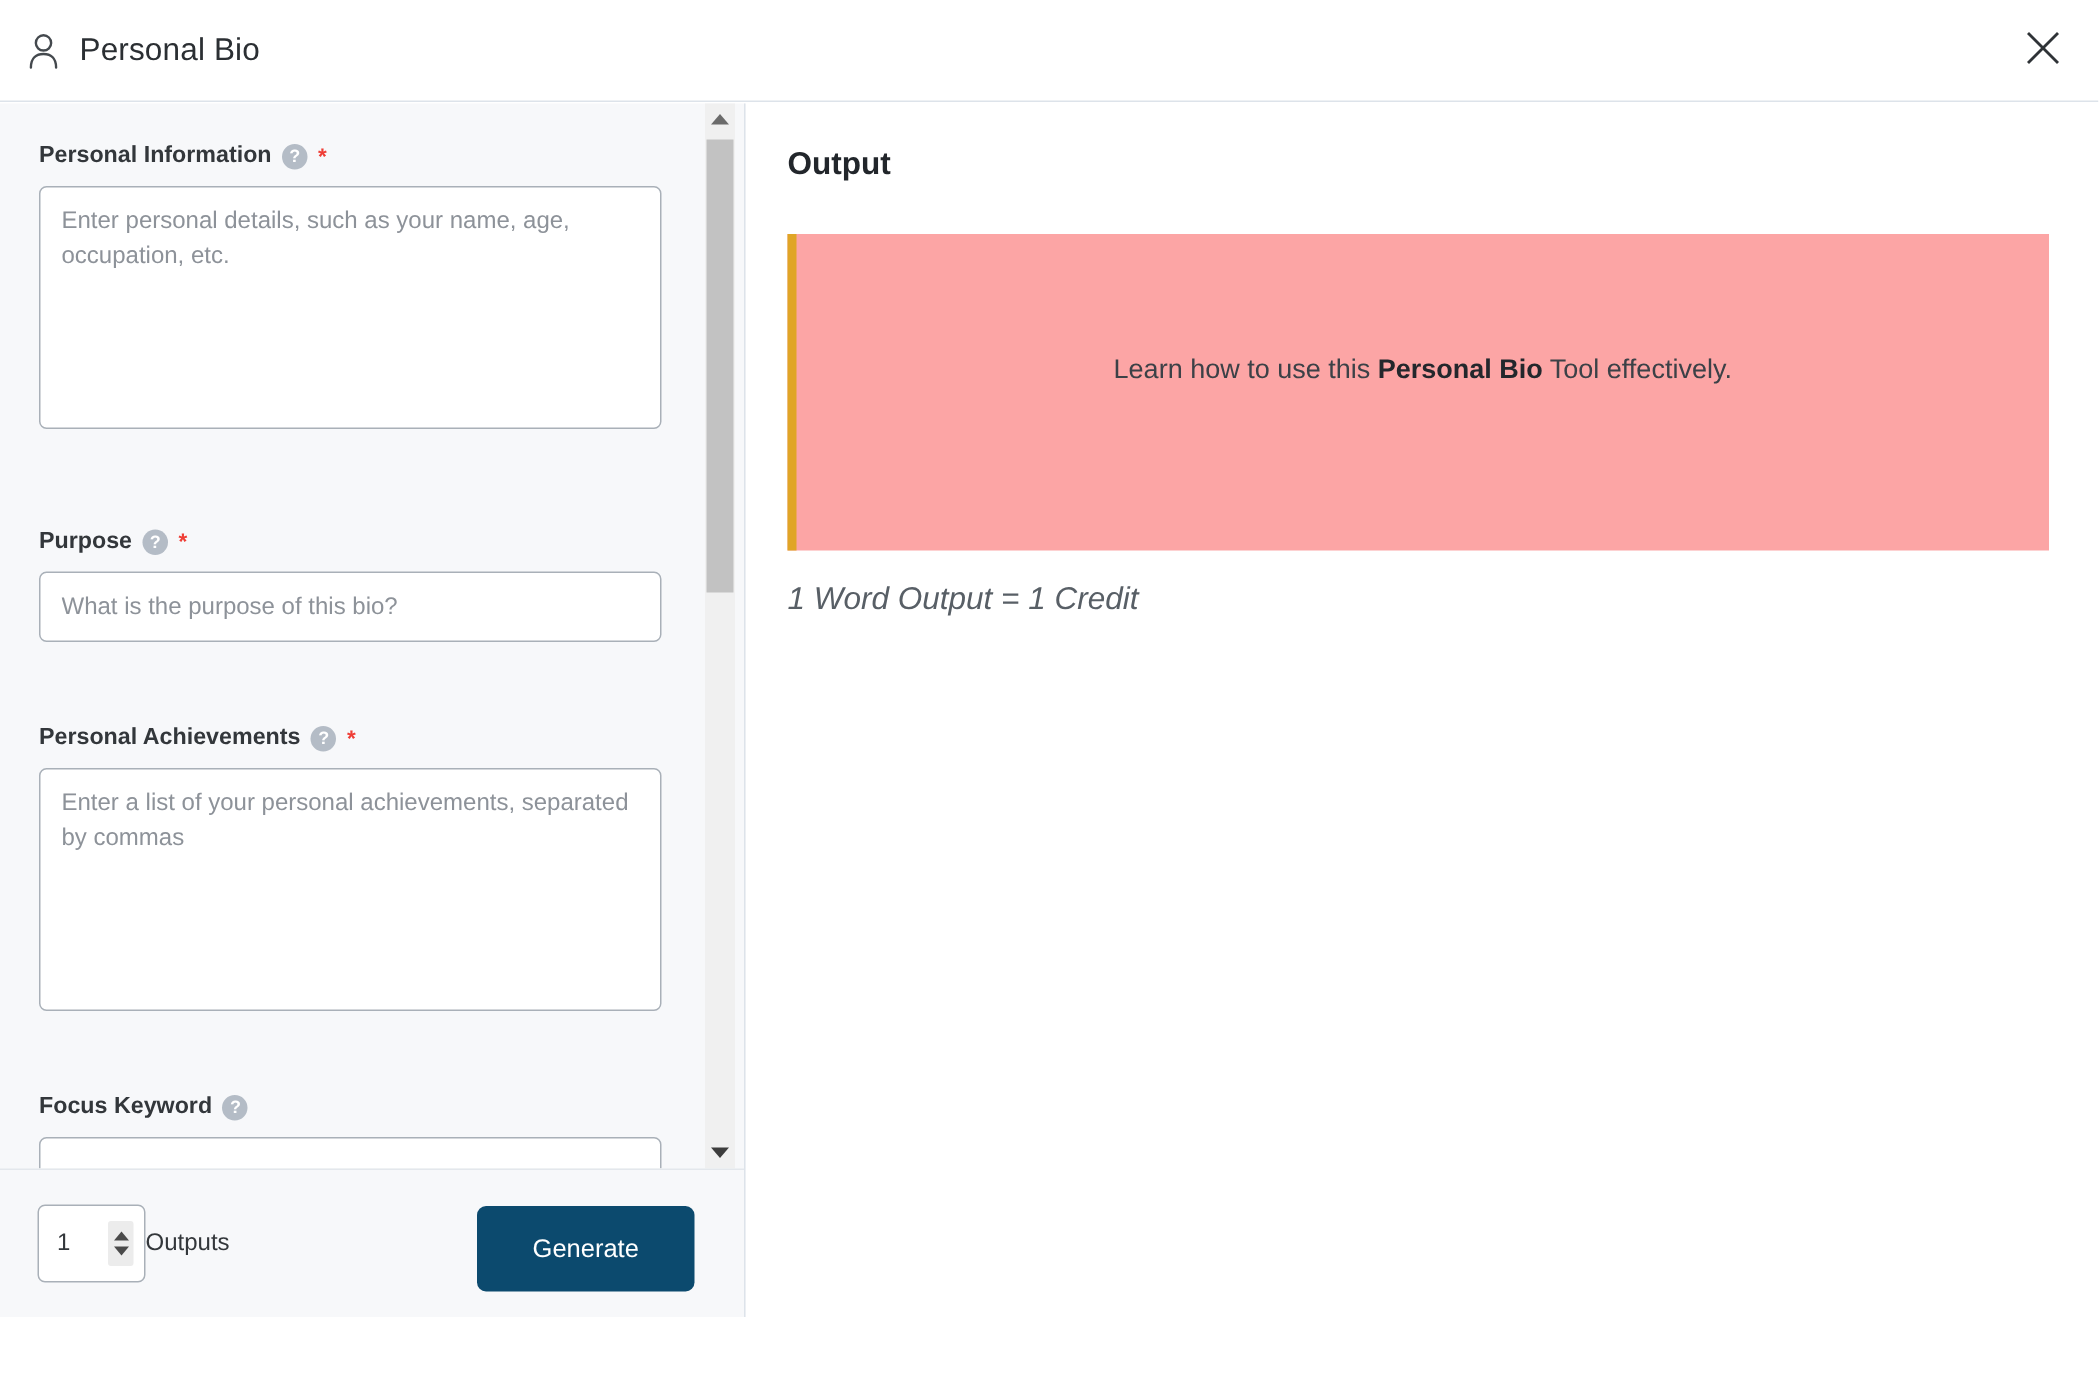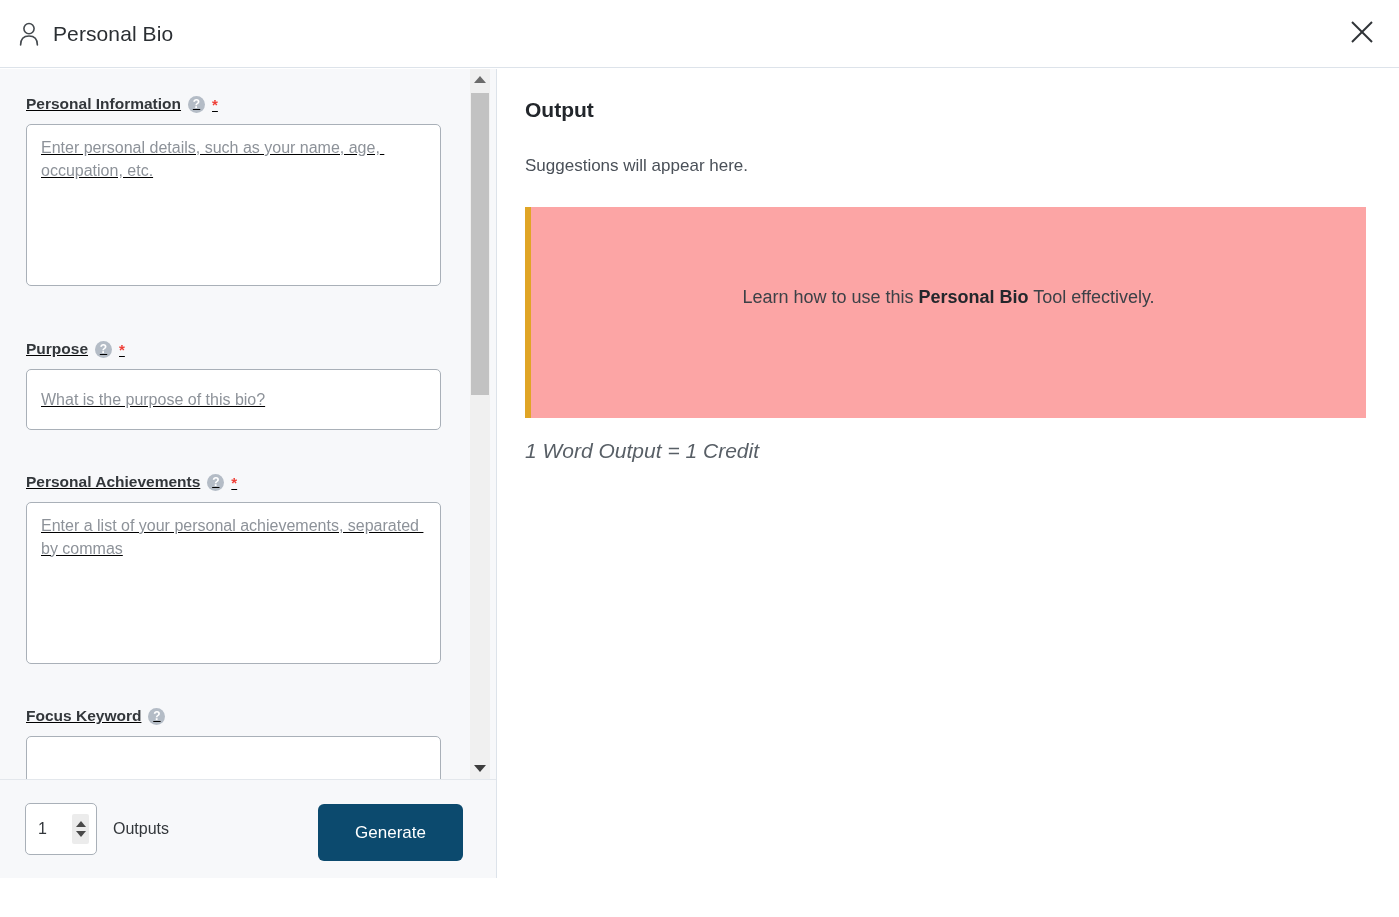--- a/index.html
+++ b/index.html
@@ -38,21 +38,21 @@
     width: 497px; height: 809px;
     background: #f7f8fa;
     border-right: 1px solid #dde3ea;
   }
   .form-scroll {
     position: absolute; left: 0; top: 0; width: 471px; height: 710px;
     overflow: hidden; padding: 26px 0 0 0;
   }
   .form-inner { padding: 0 30px 0 26px; }
 
-  .field { margin-bottom: 0; text-decoration: underline; }
+  .field { margin-bottom: 12px; }
   .field-label {
     display: flex; align-items: center; gap: 7px;
     font-size: 15.5px; font-weight: bold; color: #33373b;
     margin-bottom: 11px;
   }
   .help-icon {
     width: 17px; height: 17px; border-radius: 50%;
     background: #b4bcc6; color: #ffffff;
     font-size: 12px; font-weight: bold; line-height: 17px;
     text-align: center; font-family: "Liberation Sans", sans-serif;
@@ -66,21 +66,21 @@
     border-radius: 5px;
     background: #ffffff;
     font-family: "Liberation Sans", sans-serif;
     font-size: 16px;
     color: #33373b;
     padding: 12px 14px;
     outline: none;
     display: block;
   }
   .txt-area { height: 162px; resize: none; line-height: 1.42; }
-  .txt-input { height: 61px; padding: 8px 14px; }
+  .txt-input { height: 47px; padding: 8px 14px; }
   .txt-area::placeholder, .txt-input::placeholder { color: #8d9299; }
 
   .gap-a { height: 54px; }
   .gap-b { height: 43px; }
 
   
   .scrollbar {
     position: absolute; right: 6px; top: 0;
     width: 20px; height: 710px;
     background: #f0f0f0;
@@ -119,21 +119,21 @@
   }
   .spin {
     position: absolute; right: 7px; top: 50%; transform: translateY(-50%);
     width: 17px; height: 30px; background: #ececec;
     display: flex; flex-direction: column; align-items: center; justify-content: center; gap: 4px;
     cursor: pointer; border-radius: 2px;
   }
   .spin-tri { width: 0; height: 0; border-left: 5px solid transparent; border-right: 5px solid transparent; }
   .spin-tri.up { border-bottom: 6px solid #4a4a4a; }
   .spin-tri.down { border-top: 6px solid #4a4a4a; }
-  .outputs-label { font-size: 16px; color: #33373b; margin-left: 16px; text-align: right; }
+  .outputs-label { font-size: 16px; color: #33373b; margin-left: 0; text-align: right; }
   .generate-btn {
     position: absolute; right: 33px; top: 24px;
     width: 145px; height: 57px;
     background: #0c4a6e; color: #ffffff;
     border: none; border-radius: 6px;
     font-size: 17px; font-family: "Liberation Sans", sans-serif;
     cursor: pointer;
   }
 
   
@@ -258,21 +258,20 @@
         </div>
       </div>
       <span class="outputs-label">Outputs</span>
       <button class="generate-btn">Generate</button>
     </div>
 
   </div>
 
   <div class="right-panel">
     <h2 class="output-title">Output</h2>
-    <p class="output-sub">Suggestions will appear here.</p>
 
     <div class="alert">
       <p class="alert-text">
         <span>Learn how to use this </span><b>Personal Bio</b><span> Tool effectively.</span>
       </p>
     </div>
 
     <p class="credit-note">1 Word Output = 1 Credit</p>
   </div>
 

